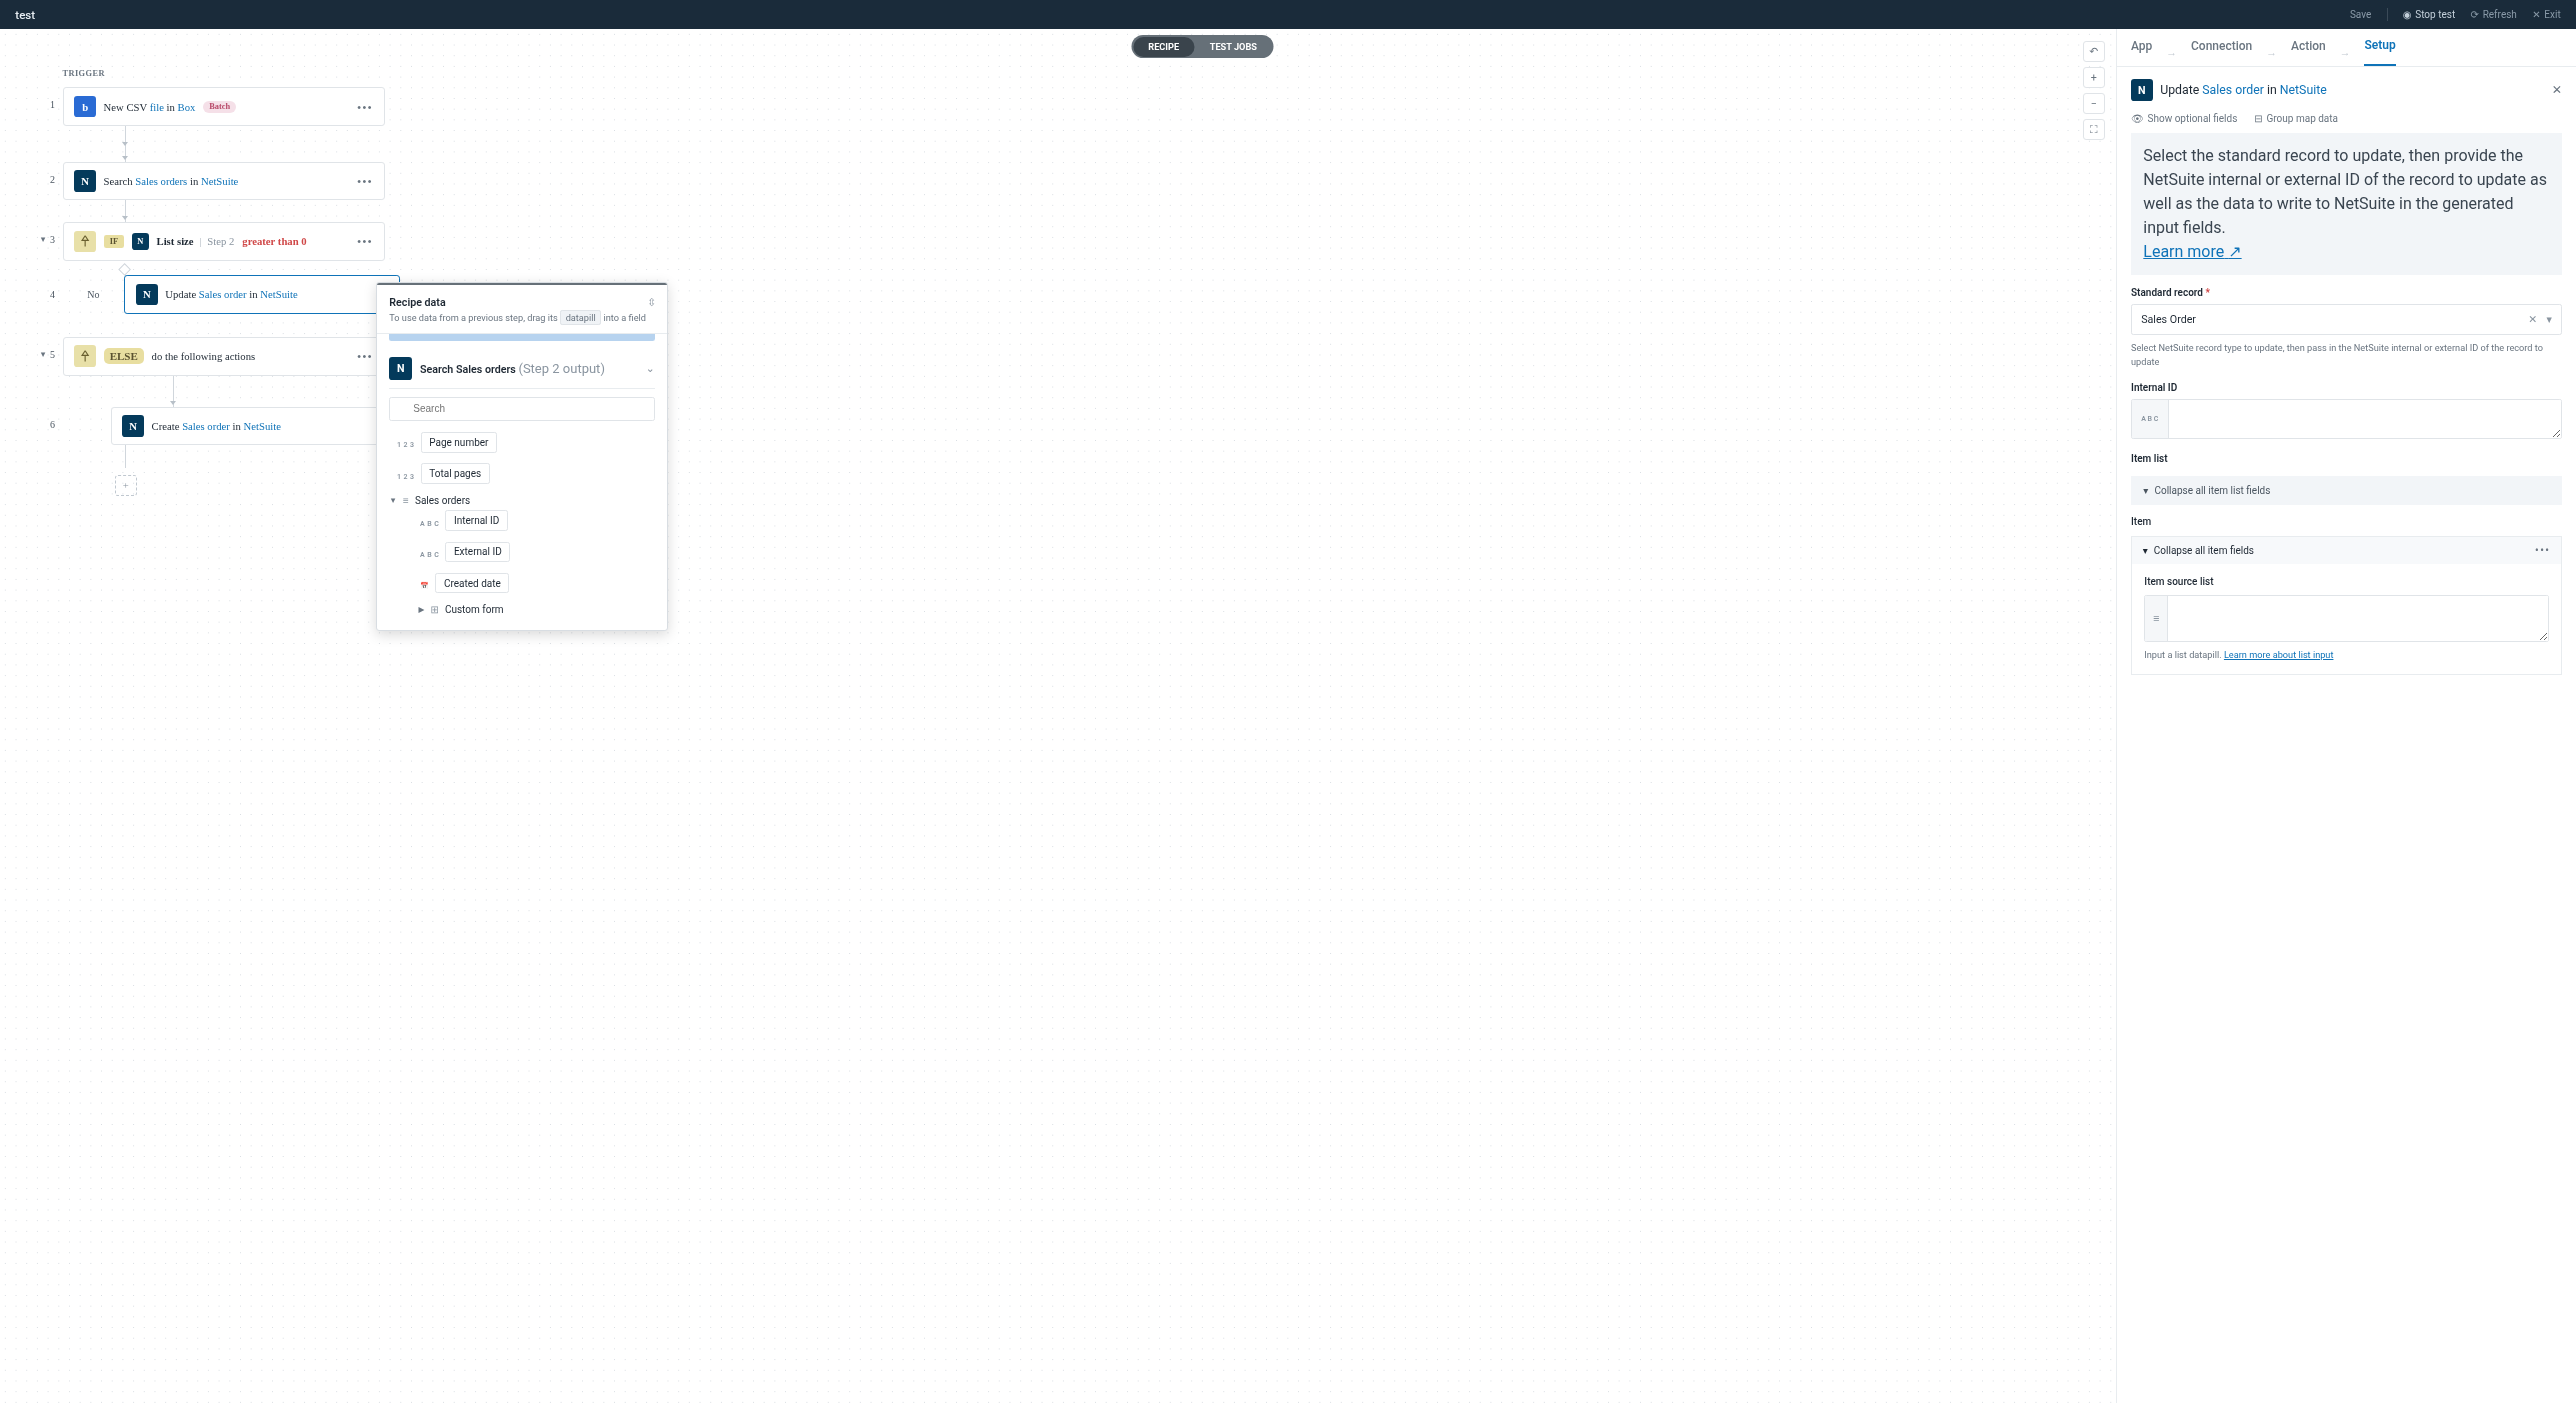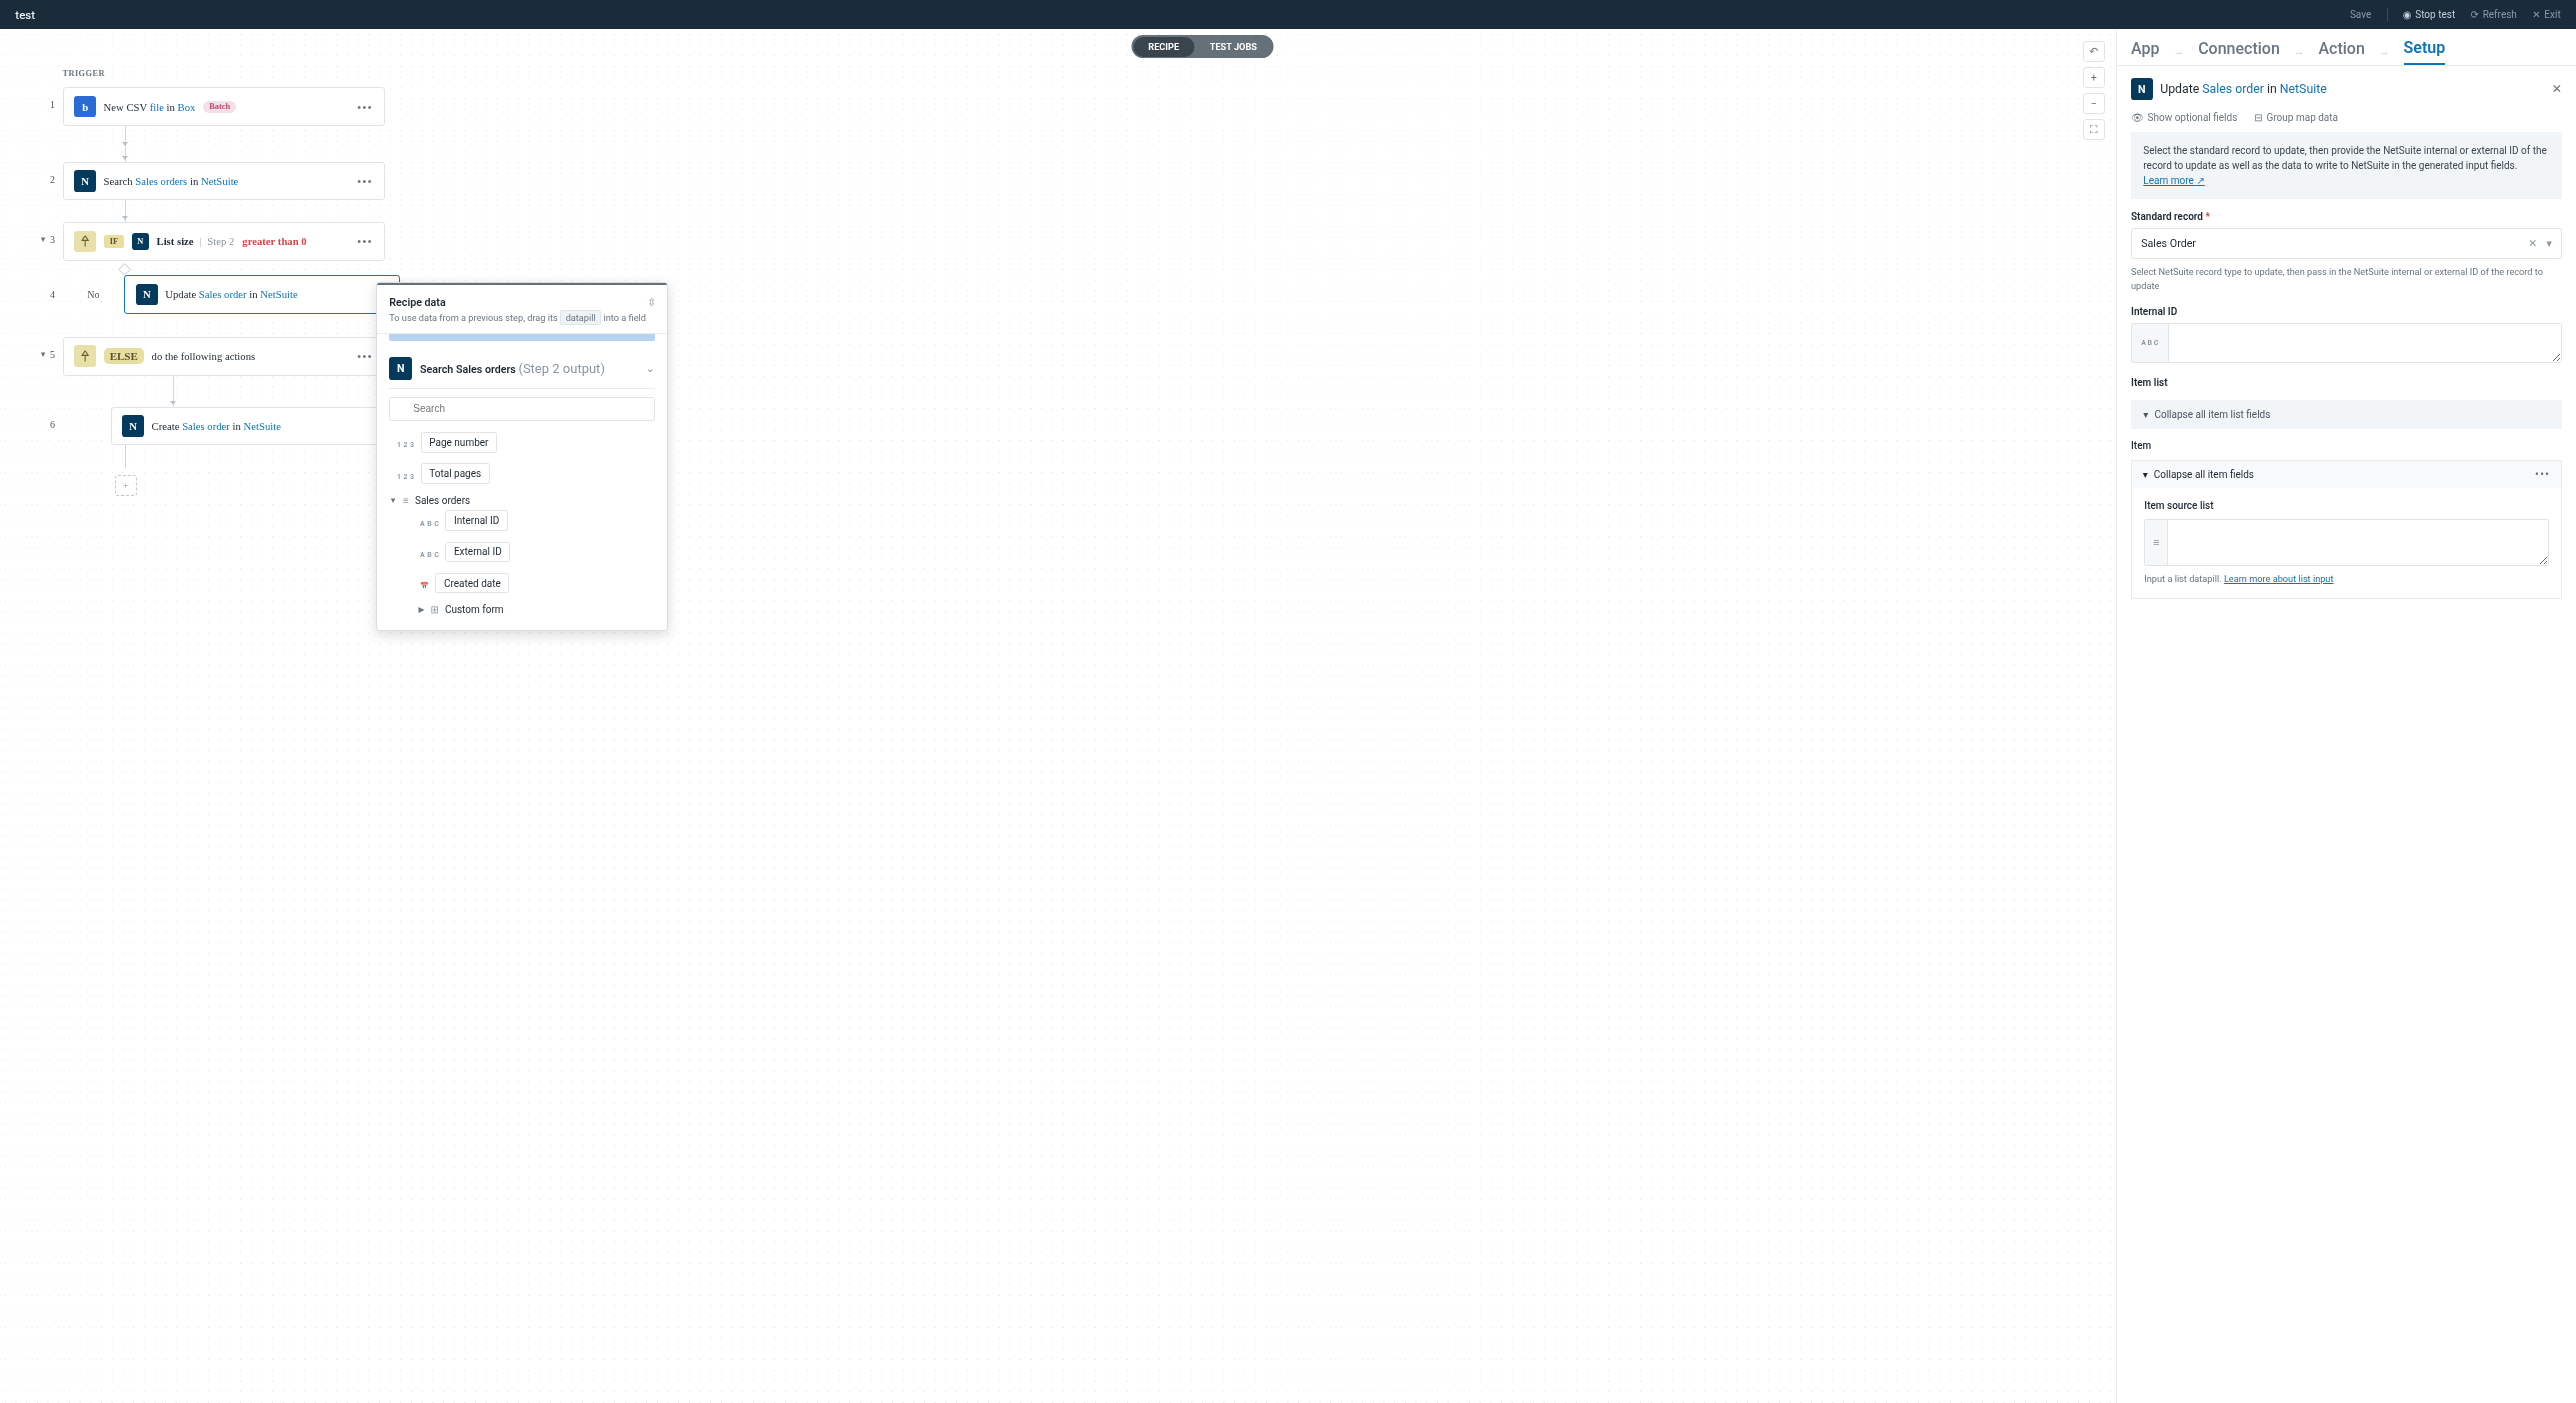--- a/index.html
+++ b/index.html
@@ -67,30 +67,30 @@
 .dp-pill { display: inline-flex; align-items: center; gap: 4.6px; background: #fff; border: 0.8px solid #e0e4e8; border-radius: 2.3px; padding: 3.8px 7.7px; font-size: 10px; cursor: grab; margin-bottom: 6.1px; }
 .dp-row { display: flex; align-items: center; gap: 6.1px; padding: 2.3px 0 2.3px 7.7px; }
 .dp-type { font-size: 7px; color: #8a95a0; font-weight: 600; letter-spacing: 0.4px; }
 .dp-tree-item { display: flex; align-items: center; gap: 6.1px; padding: 2.3px 0; font-size: 10px; }
 .dp-tree-caret { color: #6a7580; cursor: pointer; font-size: 7.7px; }
 .dp-list-icon { color: #8a95a0; }
 
 
 .right-panel { width: 460px; border-left: 0.8px solid #e8ecef; display: flex; flex-direction: column; background: #fff; overflow-y: auto; }
 .rp-tabs { display: flex; gap: 14px; padding: 9.2px 14px 0; border-bottom: 0.8px solid #e8ecef; align-items: center; }
-.rp-tab { font-size: 16px; color: #6a7580; padding-bottom: 6px; cursor: pointer; font-weight: 500; }
+.rp-tab { font-size: 12px; color: #6a7580; padding-bottom: 12px; cursor: pointer; font-weight: 500; }
 .rp-tab.active { color: #0f73b8; border-bottom: 2.3px solid #0f73b8; font-weight: 600; }
 .rp-tab-arrow { color: #c0c8d0; font-size: 10.7px; }
 .rp-header { display: flex; align-items: center; gap: 7.7px; padding: 12.3px 14px; }
 .rp-header-text { font-size: 12.3px; }
 .rp-header-text .link { color: #0f73b8; }
 .rp-close { margin-left: auto; color: #6a7580; cursor: pointer; font-size: 12.3px; }
 .rp-toolbar { display: flex; gap: 17px; padding: 0 14px 9.2px; font-size: 10px; color: #6a7580; }
 .rp-toolbar-item { cursor: pointer; display: flex; align-items: center; gap: 3.8px; }
-.rp-info-box { background: #f2f5f8; padding: 10.7px 12.3px; margin: 0 14px 12.3px; font-size: 10px; color: #3a4550; line-height: 1.5; }
+.rp-info-box { background: #f2f5f8; padding: 10.7px 12.3px; margin: 0 14px 12.3px; font-size: 16px; color: #3a4550; line-height: 1.5; }
 .rp-info-box a { color: #0f73b8; text-decoration: underline; cursor: pointer; }
 .rp-section { padding: 0 14px 14px; }
 .rp-label { font-size: 10px; font-weight: 600; margin-bottom: 6.1px; }
 .rp-label .req { color: #d04040; }
 .rp-select { border: 0.8px solid #e0e4e8; border-radius: 2.3px; padding: 7.7px 9.2px; display: flex; align-items: center; cursor: pointer; }
 .rp-select-clear { margin-left: auto; color: #8a95a0; cursor: pointer; padding: 0 4.6px; }
 .rp-select-caret { color: #8a95a0; padding-left: 4.6px; }
 .rp-help { font-size: 9.2px; color: #6a7580; margin-top: 6.1px; line-height: 1.5; }
 .rp-input-wrap { display: flex; border: 0.8px solid #e0e4e8; border-radius: 2.3px; overflow: hidden; }
 .rp-input-prefix { background: #f5f7f9; padding: 7.7px 9.2px; font-size: 7px; color: #8a95a0; font-weight: 600; border-right: 0.8px solid #e0e4e8; display: flex; align-items: center; }

